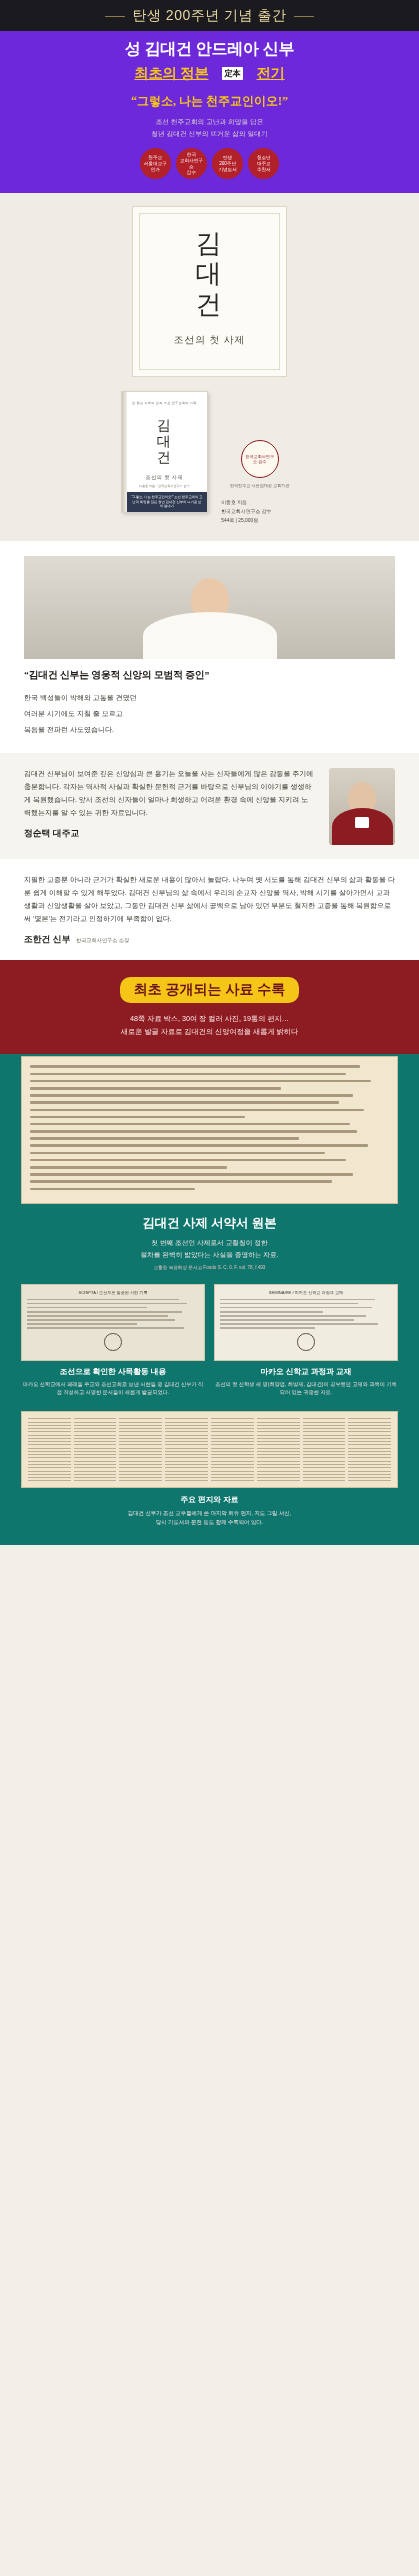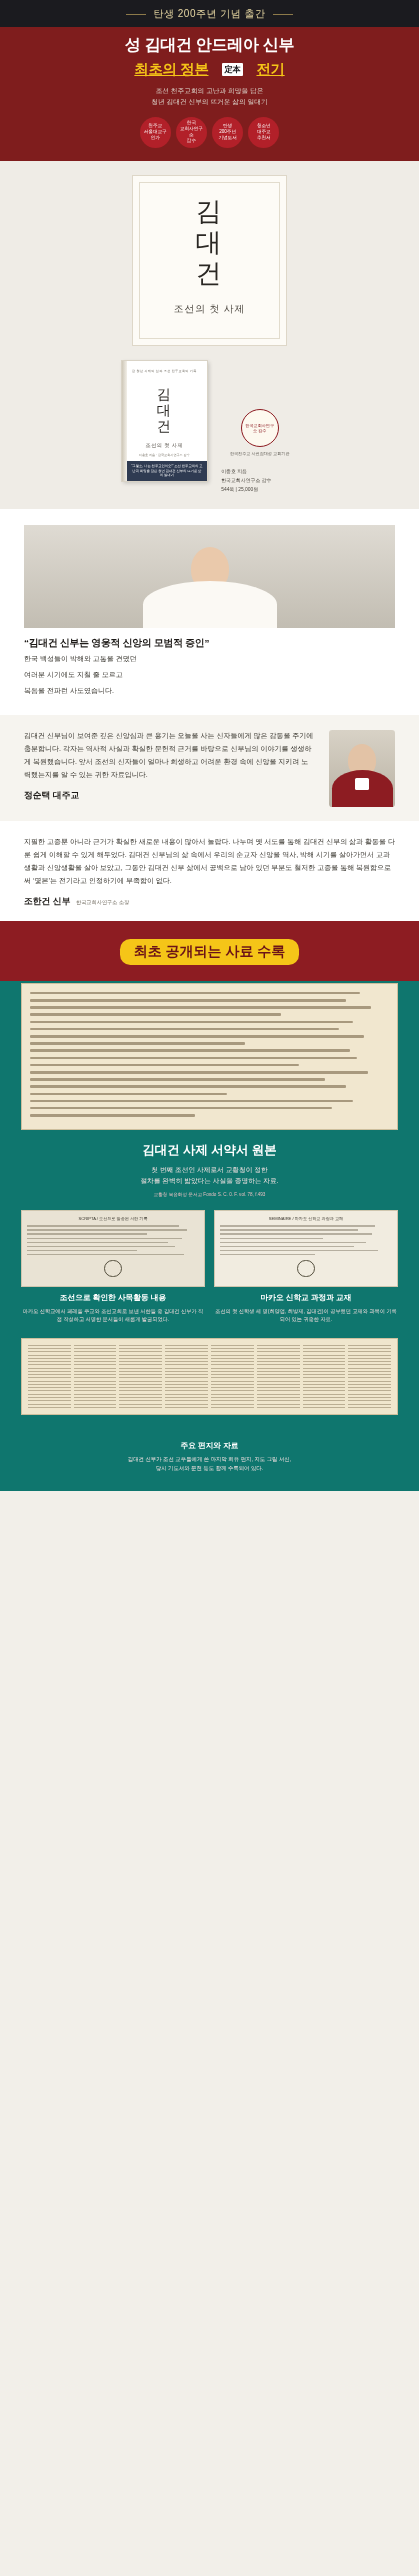--- a/index.html
+++ b/index.html
@@ -15,39 +15,39 @@
   
   .top-banner {
     background: #1b1b1f;
     color: #e8d9a8;
     text-align: center;
     padding: 7.2px 0 6.2px;
     position: relative;
   }
   .top-banner .ribbon {
     display: inline-block;
-    font-size: 10px;
+    font-size: 14px;
     letter-spacing: 0.5px;
     color: #e6d6a2;
     padding: 0 14.4px;
     position: relative;
   }
   .top-banner .ribbon:before, .top-banner .ribbon:after {
     content: "";
     position: absolute;
     top: 50%;
     width: 20.6px; height: 0.5px;
     background: #8d7a4a;
   }
   .top-banner .ribbon:before { left: -13.4px; }
   .top-banner .ribbon:after { right: -13.4px; }
 
   
   .hero {
-    background: #7f1d1d;
+    background: #6d28d9;
     color: #ffffff;
     text-align: center;
     padding: 4.1px 0 13.4px;
   }
   .hero h1 {
     margin: 3.1px 0 0;
     font-size: 16px;
     font-weight: bold;
     letter-spacing: -0.3px;
   }
@@ -205,21 +205,21 @@
   }
   .meta-lines { font-size: 4.9px; color: #4a453e; line-height: 1.85; text-align: left; }
 
   
   .endorse {
     background: #ffffff;
     padding: 15.5px 24px 13.4px;
   }
   .endorse.alt { background: #f6f4ef; }
   .endorse h3 {
-    margin: 0 0 3px;
+    margin: 0 0 10px;
     font-size: 9.8px;
     font-weight: bold;
     letter-spacing: -0.2px;
     color: #1d1a17;
   }
   .endorse p {
     margin: 0 0 3.1px;
     font-size: 7px;
     line-height: 1.85;
     color: #333029;
@@ -355,37 +355,38 @@
     background: #efe6cd;
     border: 0.5px solid #cdbf9d;
     height: 77px;
     padding: 6.2px;
     display: flex; gap: 3.1px;
   }
   .bottom-doc .colstrip { flex: 1; display: flex; flex-direction: column; gap: 2.6px; }
   .bottom-doc .colstrip i {
     display: block; height: 1.5px; background: #6b5a3c; opacity: .4;
   }
-  .bottom-cap-title { margin-top: 26px; font-size: 7.7px; font-weight: bold; color: #fff; text-align: center; }
+  .bottom-cap-title { margin-top: 7px; font-size: 7.7px; font-weight: bold; color: #fff; text-align: center; }
   .bottom-cap-sub { margin-top: 4.1px; font-size: 5.4px; line-height: 1.7; color: #f6e3e3; text-align: center; }
 </style>
 </head>
 <body>
 
 <div class="page">
 
   <div class="top-banner">
     <span class="ribbon">탄생 200주년 기념 출간</span>
   </div>
 
   <div class="hero">
     <h1>성 김대건 안드레아 신부</h1>
     <div class="h2line">
       <span class="yellow">최초의 정본</span><span class="boxed">定本</span><span class="yellow">전기</span>
     </div>
+    <div class="quote">“그렇소, 나는 천주교인이오!”</div>
     <div class="sub">
       <div>조선 천주교회의 고난과 희망을 담은</div>
       <div>청년 김대건 신부의 뜨거운 삶의 일대기</div>
     </div>
     <div class="badges">
       <div class="badge">
         <span>천주교</span>
         <span>서울대교구</span>
         <span>인가</span>
       </div>
@@ -471,20 +472,24 @@
   <div class="endorse">
     <p>지필한 고증뿐 아니라 근거가 확실한 새로운 내용이 많아서 놀랍다. 나누며 옛 서도를 통해 김대건 신부의 삶과 활동을 다룬 쉽게 이해할 수 있게 해두었다. 김대건 신부님의 삶 속에서 우리의 순교자 신앙을 역사, 박해 시기를 살아가면서 교과 생활과 신앙생활을 살아 보았고, 그동안 김대건 신부 삶에서 공백으로 남아 있던 부분도 철저한 고증을 통해 복원함으로써 ‘몇본’는 전기라고 인정하기에 부족함이 없다.</p>
     <div class="who">
       <span>조한건 신부</span>
       <small>한국교회사연구소 소장</small>
     </div>
   </div>
 
   <div class="red-sec">
     <span class="pill">최초 공개되는 사료 수록</span>
+    <div class="lead">
+      <div>48쪽 자료 박스, 30여 장 컬러 사진, 19통의 편지…</div>
+      <div>새로운 발굴 자료로 김대건의 신앙여정을 새롭게 밝히다</div>
+    </div>
   </div>
 
   <div class="doc-block">
 
     <div class="doc-card">
       <span class="ms-lines">
         <span style="width:92%"></span>
           <span style="width:88%"></span>
           <span style="width:95%"></span>
         <span style="width:70%"></span>

